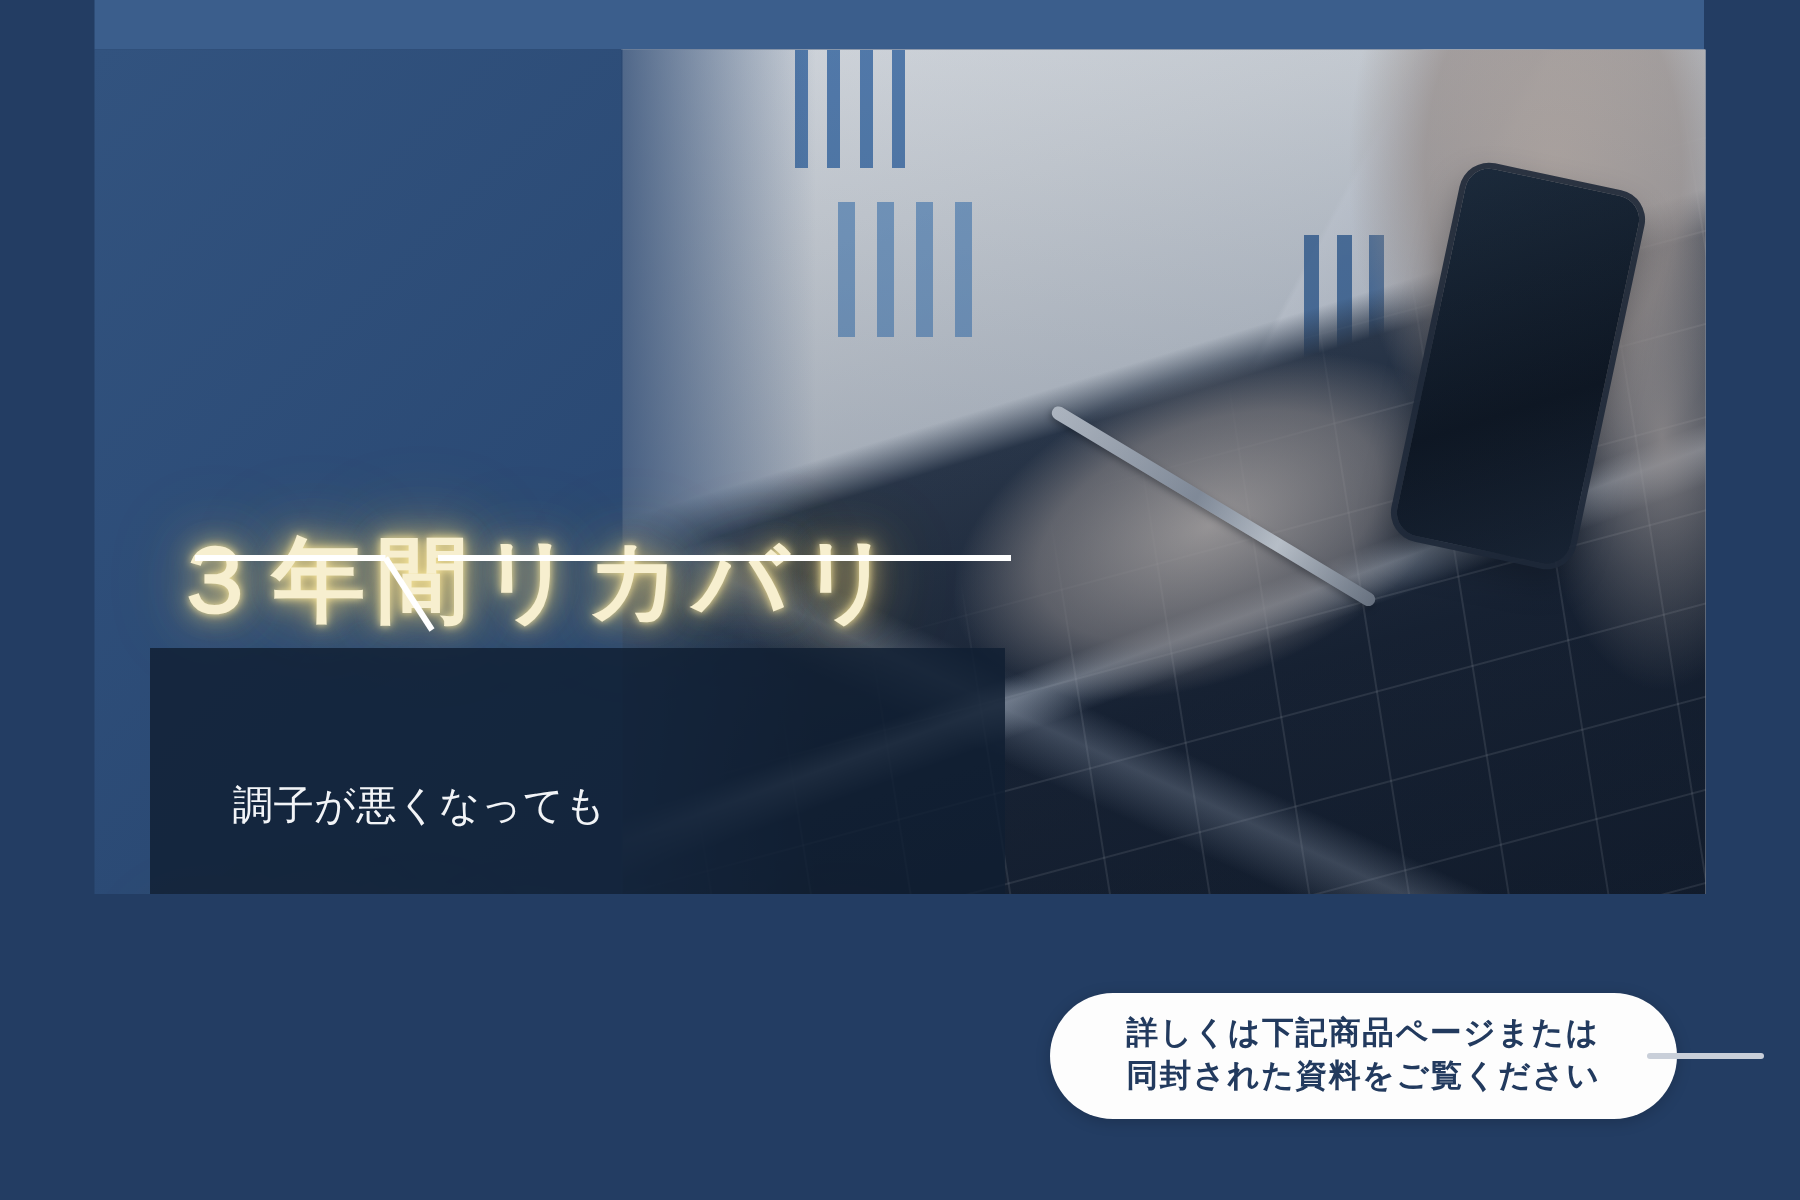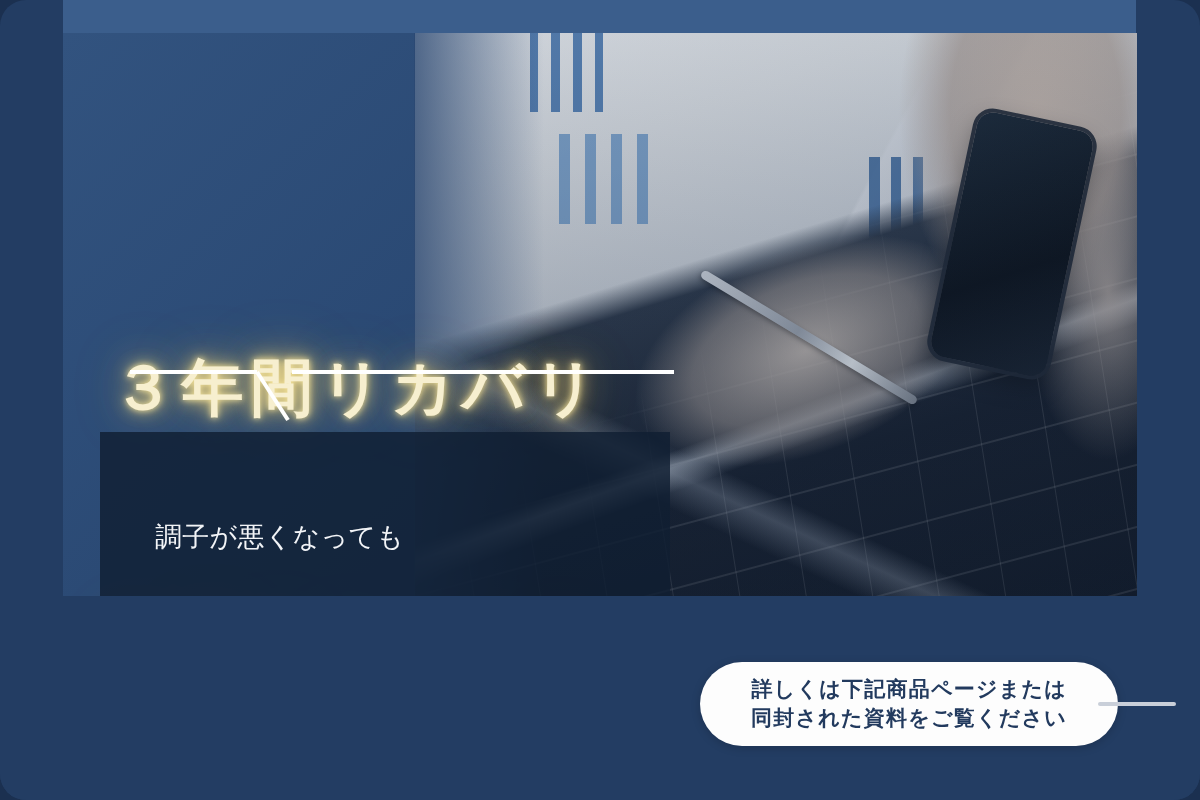--- a/index.html
+++ b/index.html
@@ -12,21 +12,20 @@
     font-family: "Liberation Sans", "DejaVu Sans", sans-serif;
   }
 
   
   #banner {
     position: relative;
     width: 1200px;
     height: 800px;
     overflow: hidden;
     background: #233d63;
-    border-radius: 26px;
   }
 
   
   .top-bar {
     position: absolute;
     left: 63px;
     top: 0;
     width: 1073px;
     height: 33px;
     background: #3b5e8c;
@@ -242,21 +241,21 @@
     align-items: center;
     justify-content: center;
     box-shadow: 0 2px 10px rgba(0,0,0,.18);
   }
   .pill-text {
     color: #223a5e;
     font-size: 21px;
     font-weight: 700;
     line-height: 1.38;
     letter-spacing: .06em;
-    text-align: right;
+    text-align: left;
     white-space: pre;
   }
   .pill-tail {
     position: absolute;
     left: 1098px;
     top: 702px;
     width: 78px;
     height: 4px;
     background: #c9cfd9;
     border-radius: 2px;

